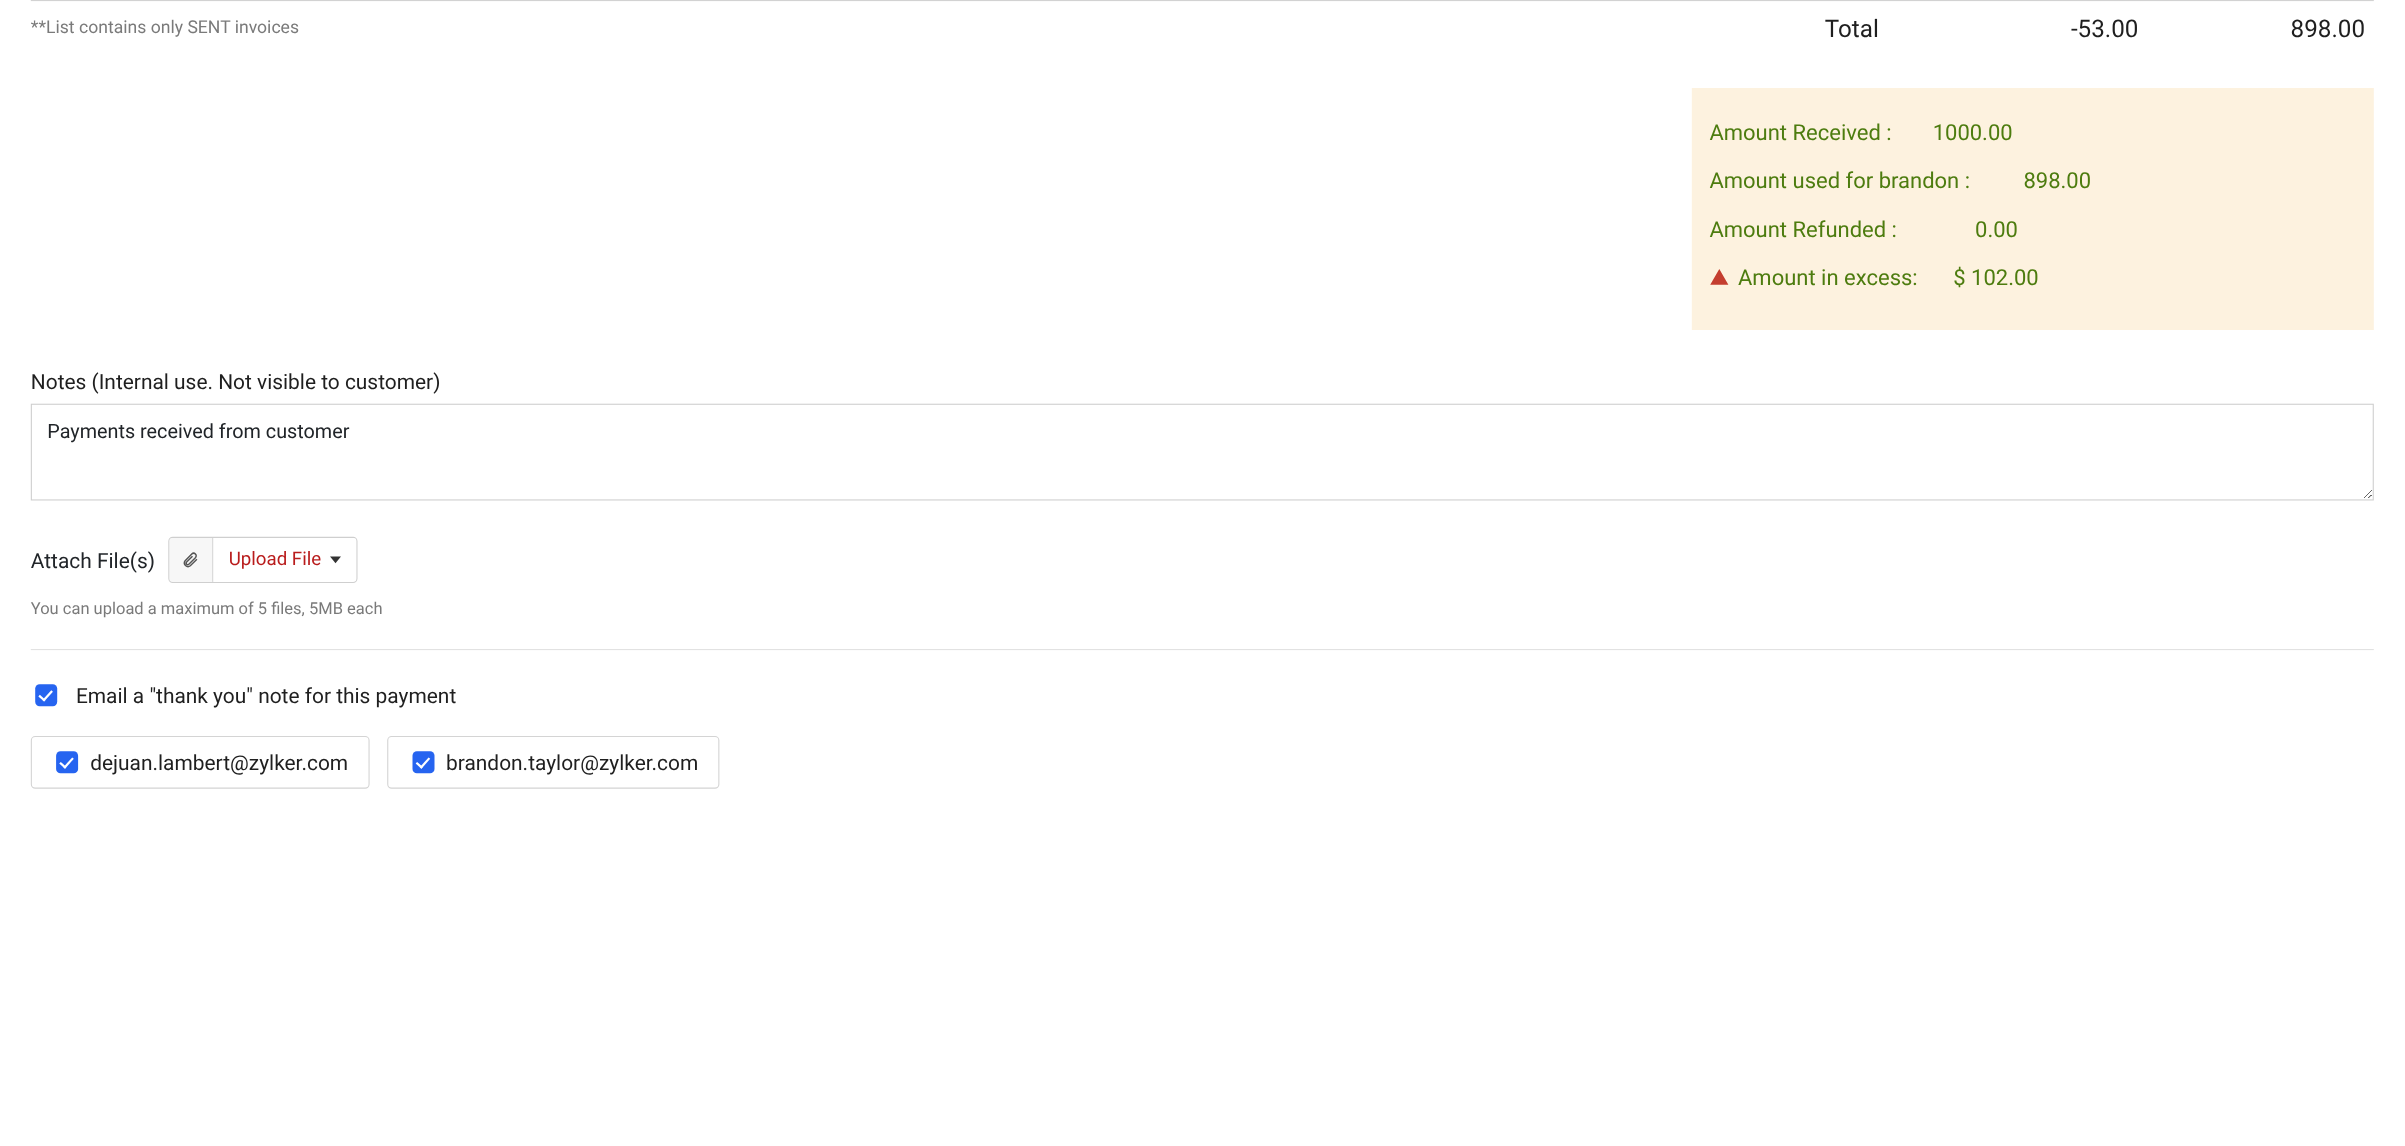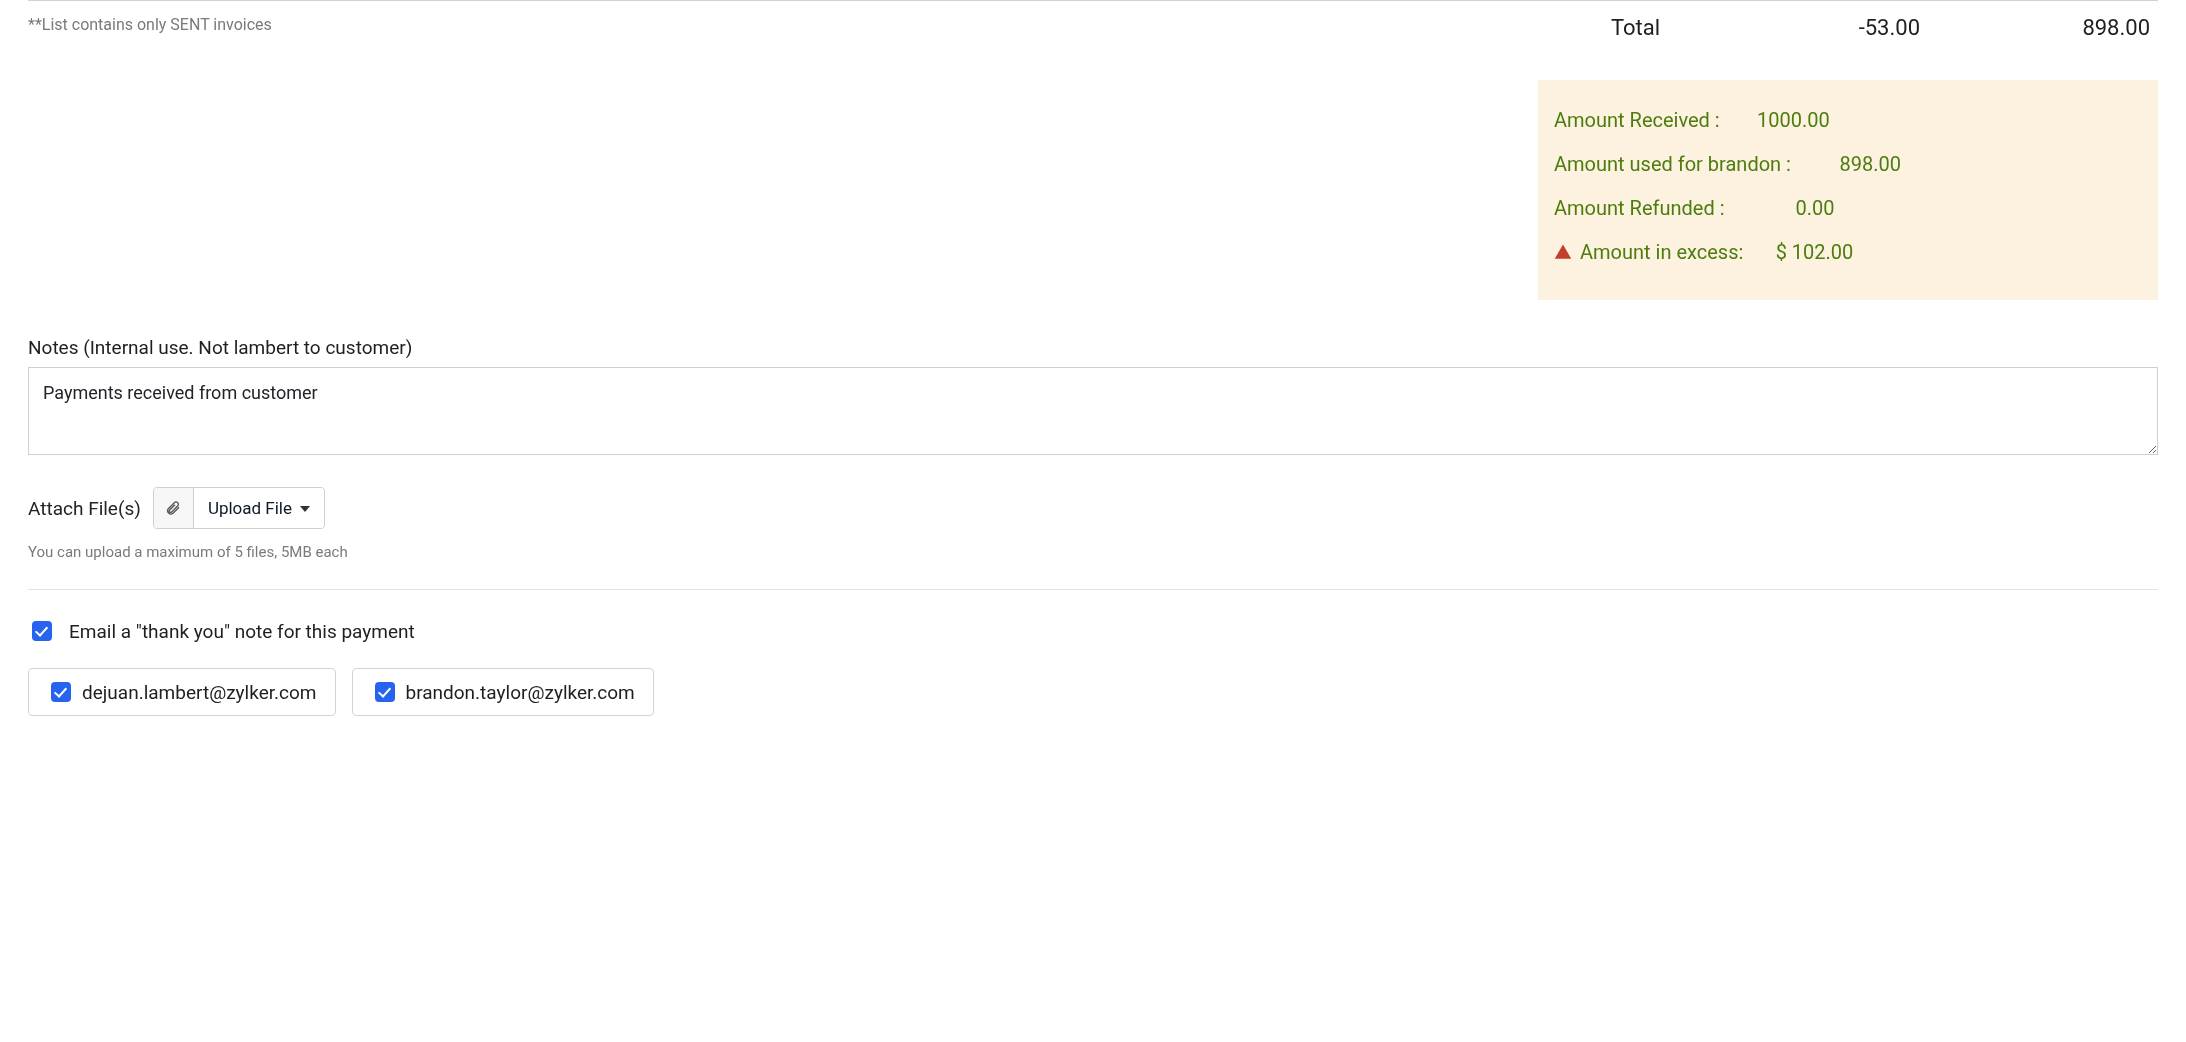--- a/index.html
+++ b/index.html
@@ -23,21 +23,21 @@
     align-items: flex-start;
   }
   .sent-note {
     color: #7a7a7a;
     font-size: 16px;
     margin-top: 0;
   }
   .total-line {
     display: flex;
     align-items: baseline;
-    gap: 100px;
+    gap: 76px;
     font-size: 22px;
     color: #1f1f1f;
     padding-right: 8px;
   }
   .total-label { margin-right: 80px; }
   .total-neg { min-width: 80px; text-align: right; }
   .total-amt { min-width: 130px; text-align: right; }
 
   .summary-box {
     background: #fdf2df;
@@ -105,21 +105,21 @@
   }
   .upload-clip svg { width: 16px; height: 16px; }
   .upload-btn {
     display: inline-flex;
     align-items: center;
     gap: 8px;
     padding: 0 14px;
     height: 40px;
     background: #fff;
     font-size: 17px;
-    color: #0f172a;
+    color: #b91c1c;
     cursor: pointer;
   }
   .caret-down svg { width: 10px; height: 10px; }
   .upload-hint {
     display:block;
     margin-top: 14px;
     color: #7a7a7a;
     font-size: 15px;
   }
 
@@ -213,21 +213,21 @@
             <path fill="#c43e2f" d="M12 2 1 21h22L12 2zm1 14h-2v2h2v-2zm0-7h-2v5h2V9z"></path>
           </svg>
       </span>
       <span>Amount in excess:</span>
     </span>
     <span class="value">$ 102.00</span>
   </div>
 </div>
 
 <div class="notes-section">
-  <div class="notes-label">Notes (Internal use. Not lambert to customer)</div>
+  <div class="notes-label">Notes (Internal use. Not visible to customer)</div>
   <textarea class="notes" style="">Payments received from customer</textarea>
 </div>
 
 <div class="attach-section">
   <span class="attach-label">Attach File(s)</span>
   <span class="upload-group">
     <span class="upload-clip">
       <svg viewBox="0 0 24 24">
           <path fill="none" stroke="#555" stroke-width="2" d="M21 11l-9 9a5 5 0 0 1-7-7l9-9a3.5 3.5 0 0 1 5 5l-9 9a2 2 0 0 1-3-3l8-8"></path>
         </svg>

